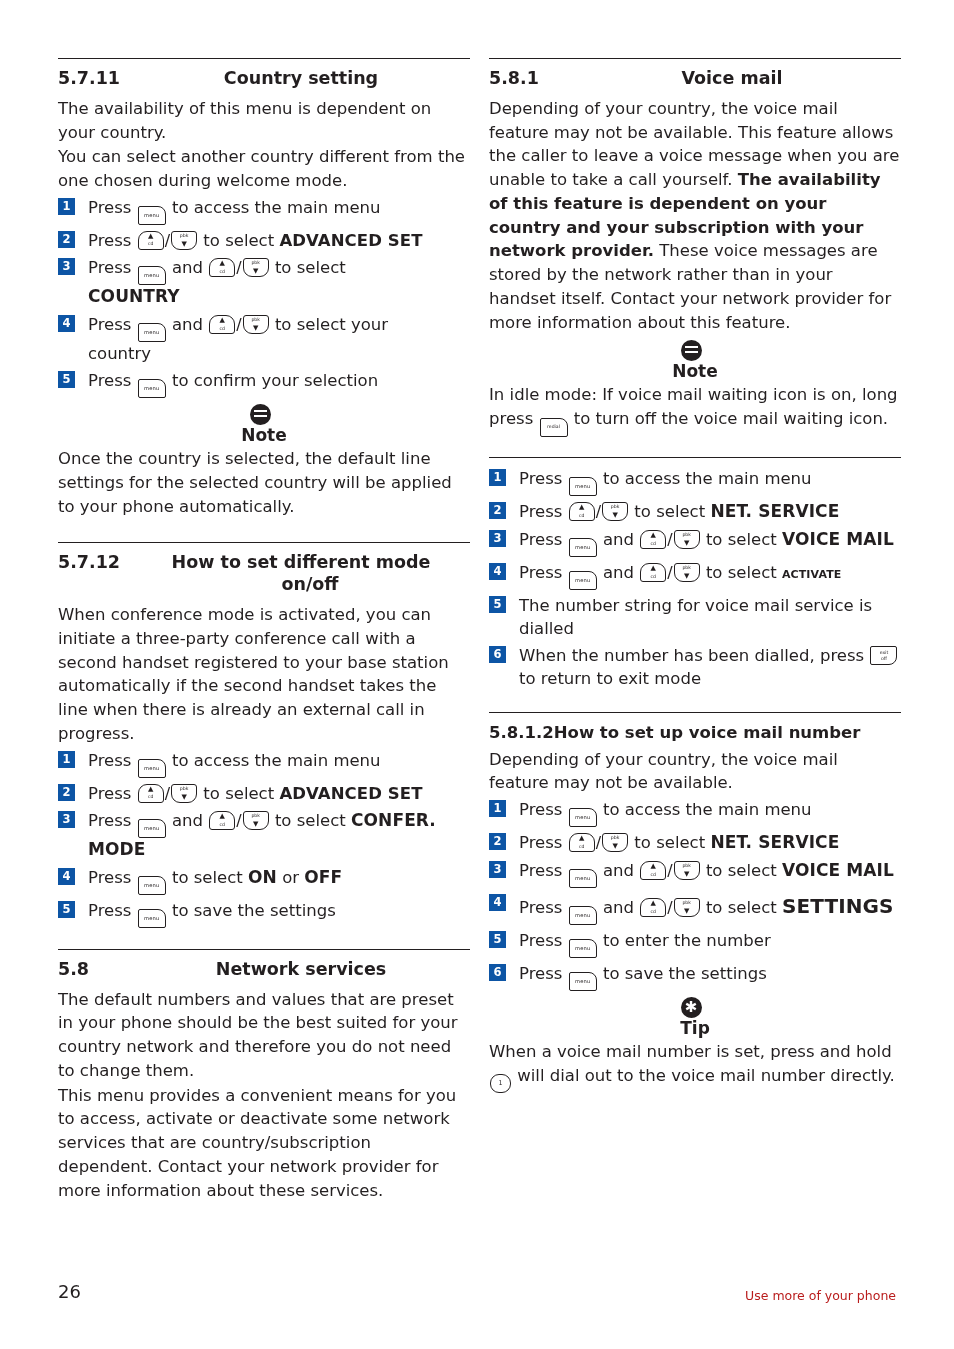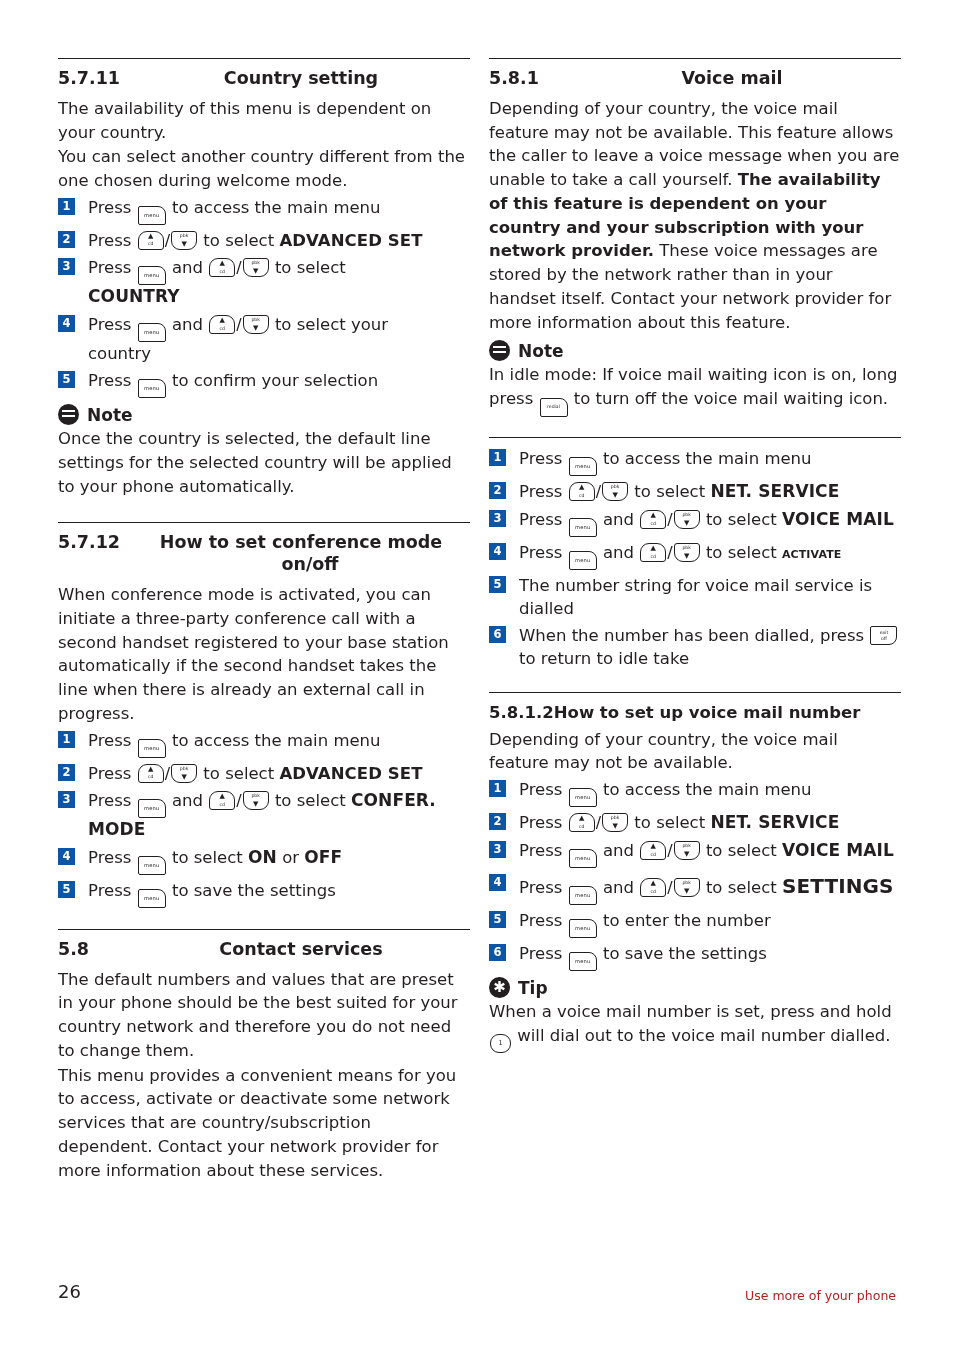--- a/index.html
+++ b/index.html
@@ -142,20 +142,21 @@
     line-height:16px;
     background:#fff;
   }
   .slash{font-size:16px;}
 
   
   .note-head{
     display:flex;align-items:center;
     font-weight:bold;font-size:17px;
     margin:6px 0 2px 0;
+    flex-direction:column;
   }
   .note-icon{
     width:21px;height:21px;border-radius:50%;
     background:#231f20;color:#fff;
     margin-right:8px;
     position:relative;flex:0 0 auto;
   }
   .note-icon:before{
     content:"";position:absolute;left:4px;right:4px;top:6px;height:2px;background:#fff;
   }
@@ -237,21 +238,21 @@
     <div class="note-head">
       <span class="note-icon"></span>
       <span>Note</span>
     </div>
     <p class="body">Once the country is selected, the default line settings for the selected country will be applied to your phone automatically.</p>
 
     <div class="sec-rule" style="margin-top:24px;"></div>
     <div class="sec-head">
       <span class="num">5.7.12</span>
       <span class="txt">
-        <span>How to set conference mode</span><br>
+        <span>How to set different mode</span><br>
         <span style="padding-left:18px;display:inline-block;">on/off</span>
       </span>
     </div>
     <p class="body">When conference mode is activated, you can initiate a three-party conference call with a second handset registered to your base station automatically if the second handset takes the line when there is already an external call in progress.</p>
 
     <ol class="steps">
       <li>
         <span class="bullet">1</span>
         <span>Press</span>
         <span class="key key-menu">menu</span>
@@ -286,21 +287,21 @@
         <span class="bullet">5</span>
         <span>Press</span>
         <span class="key key-menu">menu</span>
         <span>to save the settings</span>
       </li>
     </ol>
 
     <div class="sec-rule" style="margin-top:21px;"></div>
     <div class="sec-head">
       <span class="num">5.8</span>
-      <span class="txt">Contact services</span>
+      <span class="txt">Network services</span>
     </div>
     <p class="body">The default numbers and values that are preset in your phone should be the best suited for your country network and therefore you do not need to change them.</p>
     <p class="body">This menu provides a convenient means for you to access, activate or deactivate some network services that are country/subscription dependent. Contact your network provider for more information about these services.</p>
   </div>
 
   <div class="col col-right">
 
     <div class="sec-rule"></div>
     <div class="sec-head">
       <span class="num">5.8.1</span>
@@ -355,21 +356,21 @@
         <span class="lbl" style="font-size:11px;">ACTIVATE</span>
       </li>
       <li>
         <span class="bullet">5</span>
         <span>The number string for voice mail service is dialled</span>
       </li>
       <li>
         <span class="bullet">6</span>
         <span>When the number has been dialled, press</span>
         <span class="key key-off"><span class="l1">exit</span><span class="l2">off</span></span>
-        <span>to return to idle take</span>
+        <span>to return to exit mode</span>
       </li>
     </ol>
 
     <div class="sec-rule" style="margin-top:22px;"></div>
     <div class="sub-head">
       <span class="num">5.8.1.2</span><span>How to set up voice mail number</span>
     </div>
     <p class="body">Depending of your country, the voice mail feature may not be available.</p>
 
     <ol class="steps">
@@ -418,19 +419,19 @@
       </li>
     </ol>
 
     <div class="note-head">
       <span class="tip-icon">✱</span>
       <span>Tip</span>
     </div>
     <p class="body">
       <span>When a voice mail number is set, press and hold</span>
       <span class="key key-one">1</span>
-      <span>will dial out to the voice mail number dialled.</span>
+      <span>will dial out to the voice mail number directly.</span>
     </p>
   </div>
 
   <div class="pg-num">26</div>
   <div class="footer-txt">Use more of your phone</div>
 </div>
 
 </body></html>

